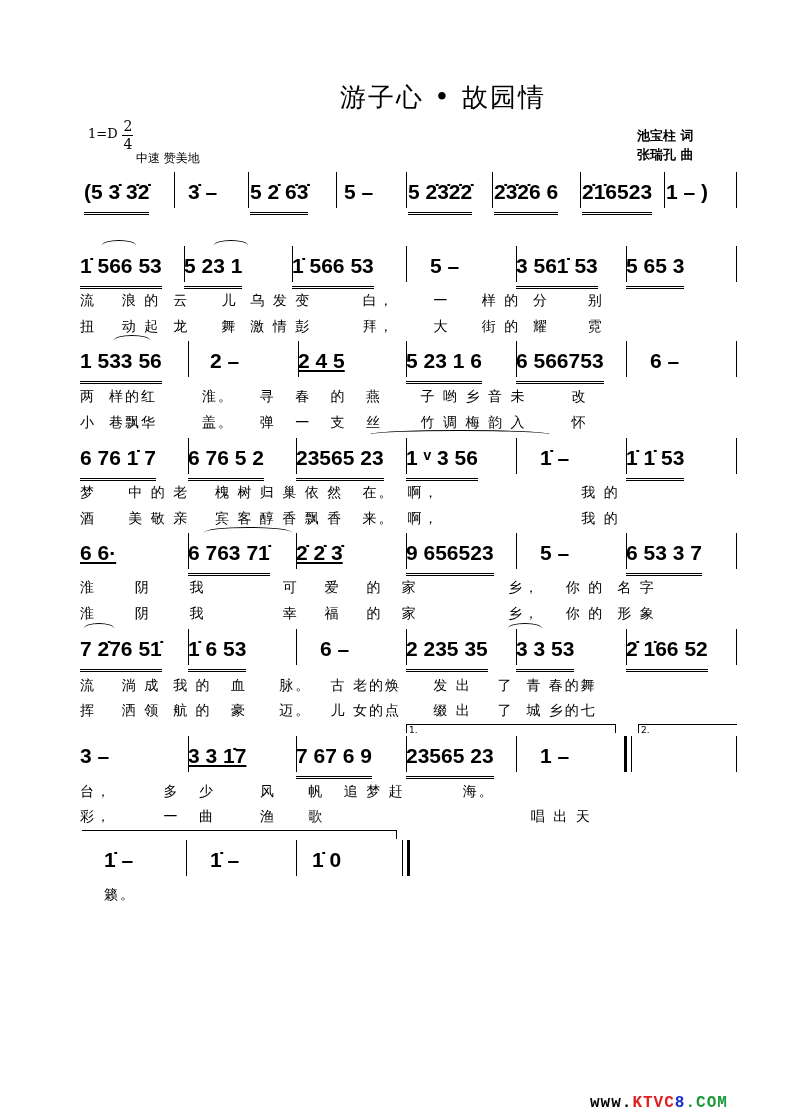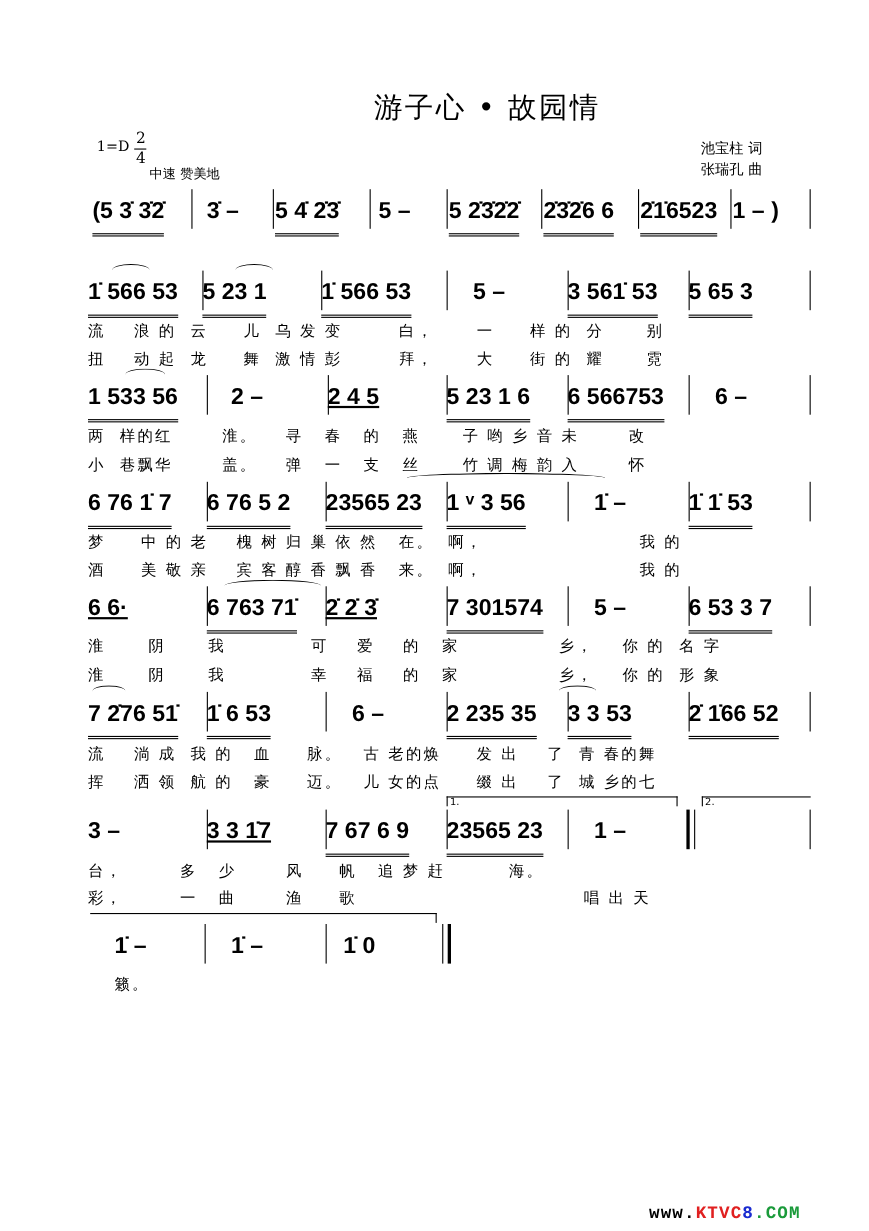--- a/index.html
+++ b/index.html
@@ -4,21 +4,21 @@
   <style>
     html, body { margin: 0; padding: 0; background: #ffffff; }
     body { width: 790px; height: 1119px; position: relative; overflow: hidden;
            font-family: "DejaVu Sans", sans-serif; color: #000; }
     .title { position: absolute; top: 80px; left: 0; width: 790px; text-align: center;
              font-family: "DejaVu Serif", serif; font-size: 26px; letter-spacing: 2px; padding-left: 48px; }
     .key { position: absolute; top: 126px; left: 88px; font-size: 13px; font-family: "DejaVu Serif", serif; }
     .ts { position: absolute; left: 122px; top: 118px; font-size: 14px; font-family: "DejaVu Serif", serif; text-align: center; width: 12px; line-height: 17px; }
     .ts .line { border-top: 1px solid #000; width: 11px; }
     .tempo { position: absolute; left: 136px; top: 150px; font-size: 12px; }
-    .credits { position: absolute; left: 637px; top: 126px; font-size: 13px; line-height: 19px; }
+    .credits { position: absolute; left: 637px; top: 126px; font-size: 13px; line-height: 19px; font-weight: bold; }
     .row { position: absolute; left: 80px; width: 660px; height: 40px; }
     .measure { position: absolute; top: 0; height: 40px; display: flex; align-items: center;
                font-family: "Liberation Sans", sans-serif; font-weight: bold; font-size: 21px; }
     .bar { position: absolute; top: 0; width: 1px; height: 36px; background: #000; }
     .dbar { position: absolute; top: 0; width: 4px; height: 36px; border-left: 1px solid #000; border-right: 3px solid #000; }
     .rptbar { position: absolute; top: 0; width: 4px; height: 36px; border-left: 3px solid #000; border-right: 1px solid #000; }
     .u1 { text-decoration: underline; }
     .u2 { border-bottom: 3px double #000; }
     .lyr { position: absolute; left: 80px; width: 660px; font-size: 14px; letter-spacing: 2px; white-space: pre; }
     .slur { position: absolute; height: 10px; border-top: 1px solid #000; border-radius: 50% 50% 0 0; }
@@ -40,21 +40,21 @@
 <div class="credits">
   <div>池宝柱 词</div>
   <div>张瑞孔 曲</div>
 </div>
 
 <div class="row" style="top:172px">
   <div class="measure u2" style="left:4px">(5 3̇ 3̇2̇</div>
   <div class="bar" style="left:94px"></div>
   <div class="measure" style="left:108px">3̇ –</div>
   <div class="bar" style="left:168px"></div>
-  <div class="measure u2" style="left:170px">5 4̇ 2̇3̇</div>
+  <div class="measure u2" style="left:170px">5 2̇ 6̇3̇</div>
   <div class="bar" style="left:256px"></div>
   <div class="measure" style="left:264px">5 –</div>
   <div class="bar" style="left:326px"></div>
   <div class="measure u2" style="left:328px">5 2̇3̇2̇2̇</div>
   <div class="bar" style="left:412px"></div>
   <div class="measure u2" style="left:414px">2̇3̇2̇6 6</div>
   <div class="bar" style="left:500px"></div>
   <div class="measure u2" style="left:502px">2̇1̇6523</div>
   <div class="bar" style="left:584px"></div>
   <div class="measure" style="left:586px">1 – )</div>
@@ -117,21 +117,21 @@
 <div class="lyr" style="top:510px">酒     美 敬 亲    宾 客 醇 香 飘 香   来。  啊，                      我 的</div>
 
 <div class="row" style="top:533px">
   <div class="slur" style="left:124px;top:-6px;width:88px"></div>
   <div class="measure u1" style="left:0px">6  6·</div>
   <div class="bar" style="left:108px"></div>
   <div class="measure u2" style="left:108px">6 763 71̇</div>
   <div class="bar" style="left:216px"></div>
   <div class="measure u1" style="left:216px">2̇  2̇  3̇</div>
   <div class="bar" style="left:326px"></div>
-  <div class="measure u2" style="left:326px">7 301574</div>
+  <div class="measure u2" style="left:326px">9 656523</div>
   <div class="bar" style="left:436px"></div>
   <div class="measure" style="left:460px">5 –</div>
   <div class="bar" style="left:546px"></div>
   <div class="measure u2" style="left:546px">6 53 3 7</div>
   <div class="bar" style="left:656px"></div>
 </div>
 <div class="lyr" style="top:579px">淮      阴      我            可    爱    的   家              乡，    你 的  名 字</div>
 <div class="lyr" style="top:605px">淮      阴      我            幸    福    的   家              乡，    你 的  形 象</div>
 
 <div class="row" style="top:629px">

